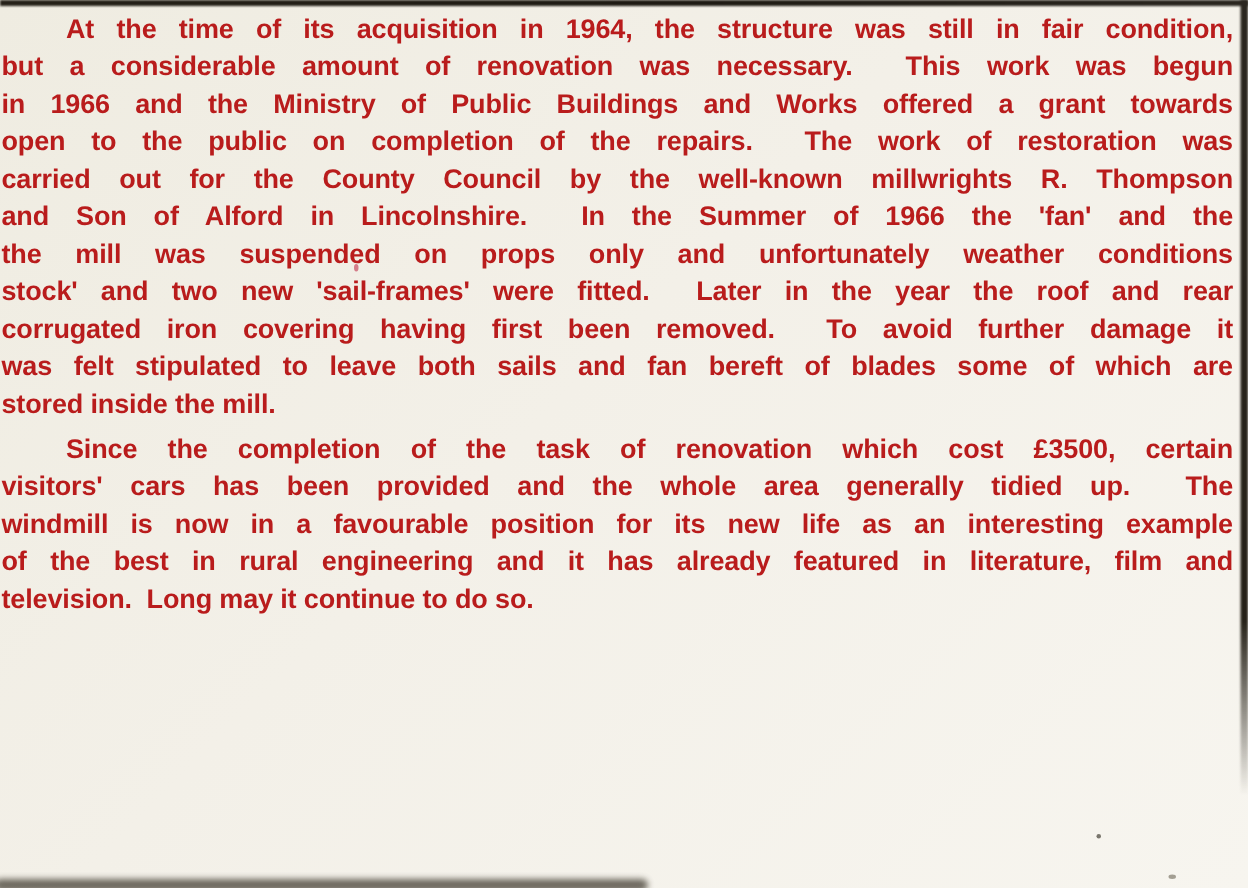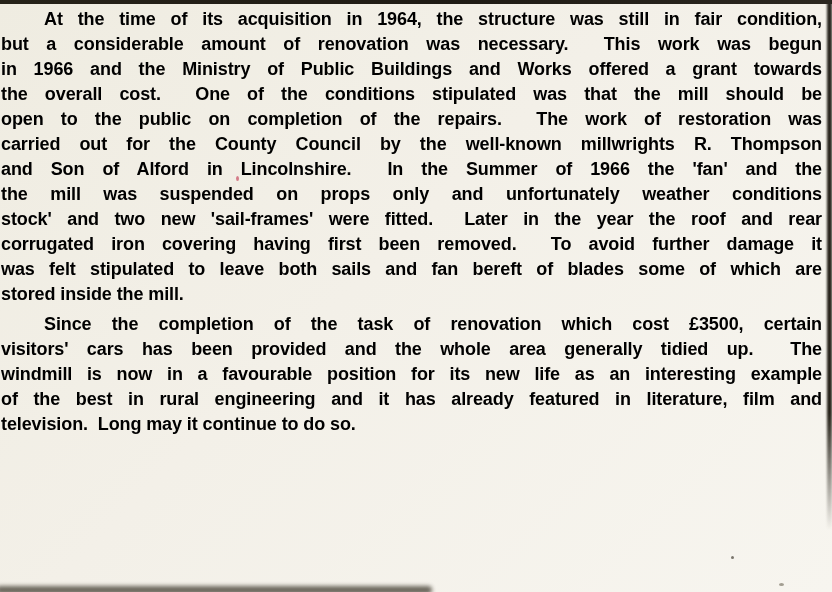--- a/index.html
+++ b/index.html
@@ -7,21 +7,21 @@
     width: 832px; height: 592px;
     position: relative;
     overflow: hidden;
     background: linear-gradient(135deg, #efece1 0%, #f3f0e8 45%, #f7f5ef 100%);
     font-family: "Liberation Sans", sans-serif;
   }
   .text-block {
     position: absolute;
     left: 1px; top: 7px;
     width: 821px;
-    color: #000000;
+    color: #b91c1c;
     font-weight: 700;
     font-size: 18px;
     letter-spacing: -0.1px;
   }
   .paragraph + .paragraph { margin-top: 5px; }
   .line {
     line-height: 25px;
     height: 25px;
     text-align: justify;
     text-align-last: justify;
@@ -53,21 +53,20 @@
   .speck-gray2 { left: 779px; top: 583px; width: 5px; height: 3px; background: #8d887a; opacity: .8; }
 </style>
 </head>
 <body>
 
 <div class="text-block">
     <div class="paragraph">
       <div class="line first">At the time of its acquisition in 1964, the structure was still in fair condition,</div>
       <div class="line">but a considerable amount of renovation was necessary.&nbsp; This work was begun</div>
       <div class="line">in 1966 and the Ministry of Public Buildings and Works offered a grant towards</div>
-      <div class="line">the overall cost.&nbsp; One of the conditions stipulated was that the mill should be</div>
       <div class="line">open to the public on completion of the repairs.&nbsp; The work of restoration was</div>
       <div class="line">carried out for the County Council by the well-known millwrights R. Thompson</div>
       <div class="line">and Son of Alford in Lincolnshire.&nbsp; In the Summer of 1966 the 'fan' and the</div>
       <div class="line">the mill was suspended on props only and unfortunately weather conditions</div>
       <div class="line">stock' and two new 'sail-frames' were fitted.&nbsp; Later in the year the roof and rear</div>
       <div class="line">corrugated iron covering having first been removed.&nbsp; To avoid further damage it</div>
       <div class="line">was felt stipulated to leave both sails and fan bereft of blades some of which are</div>
       <div class="line last">stored inside the mill.</div>
     </div>
     <div class="paragraph">

